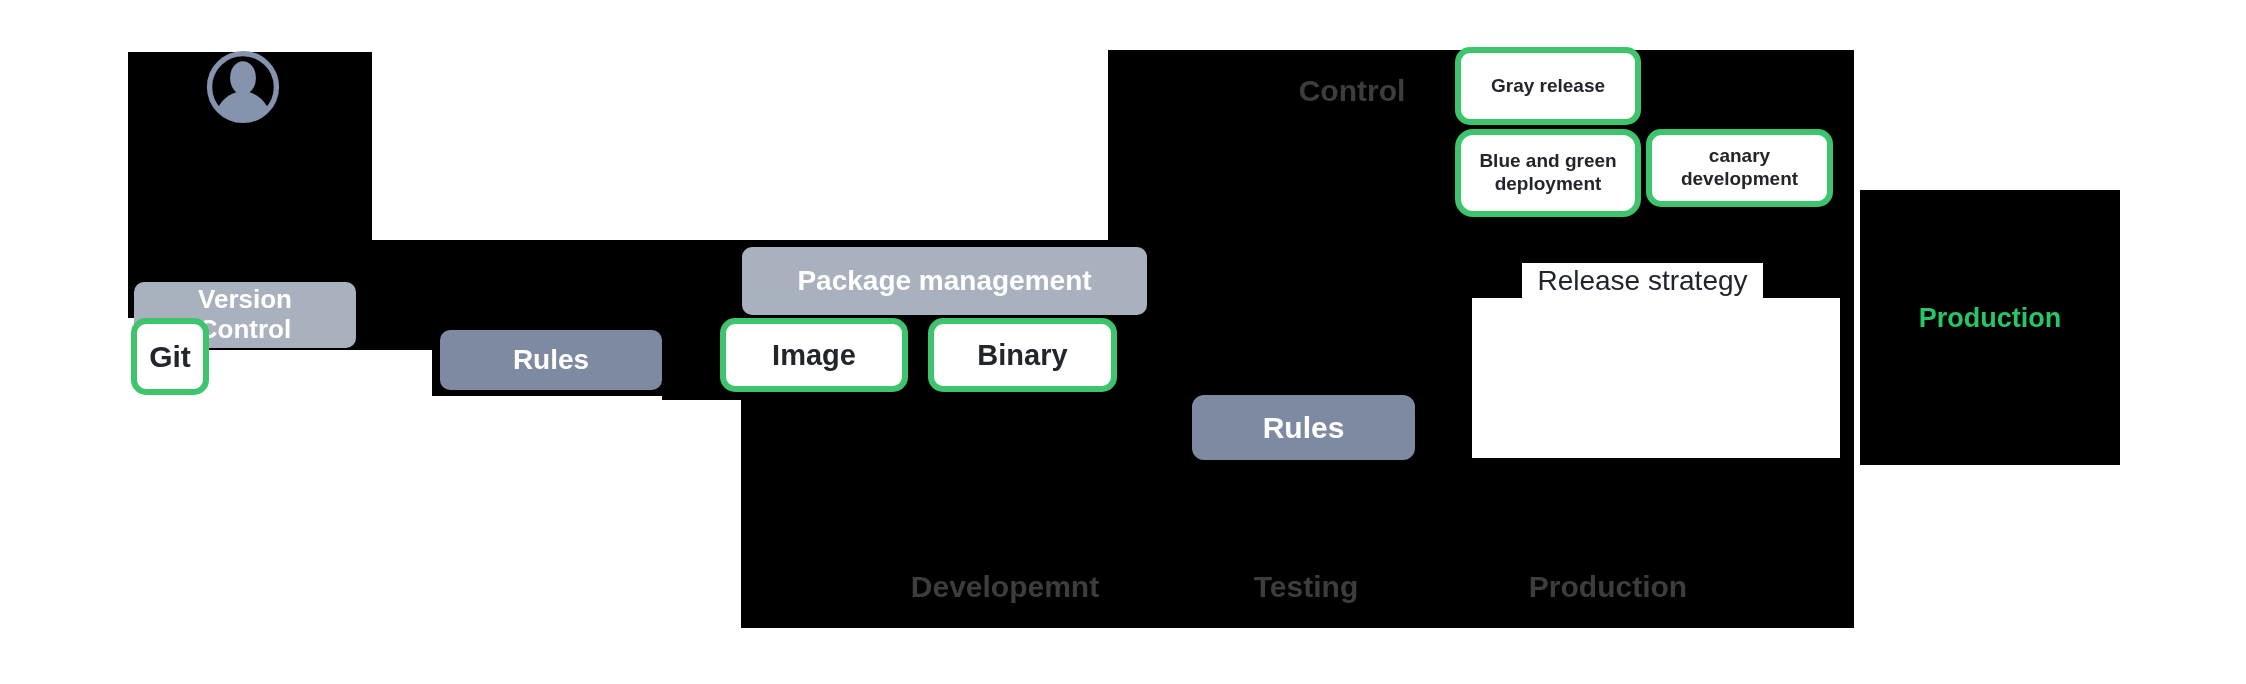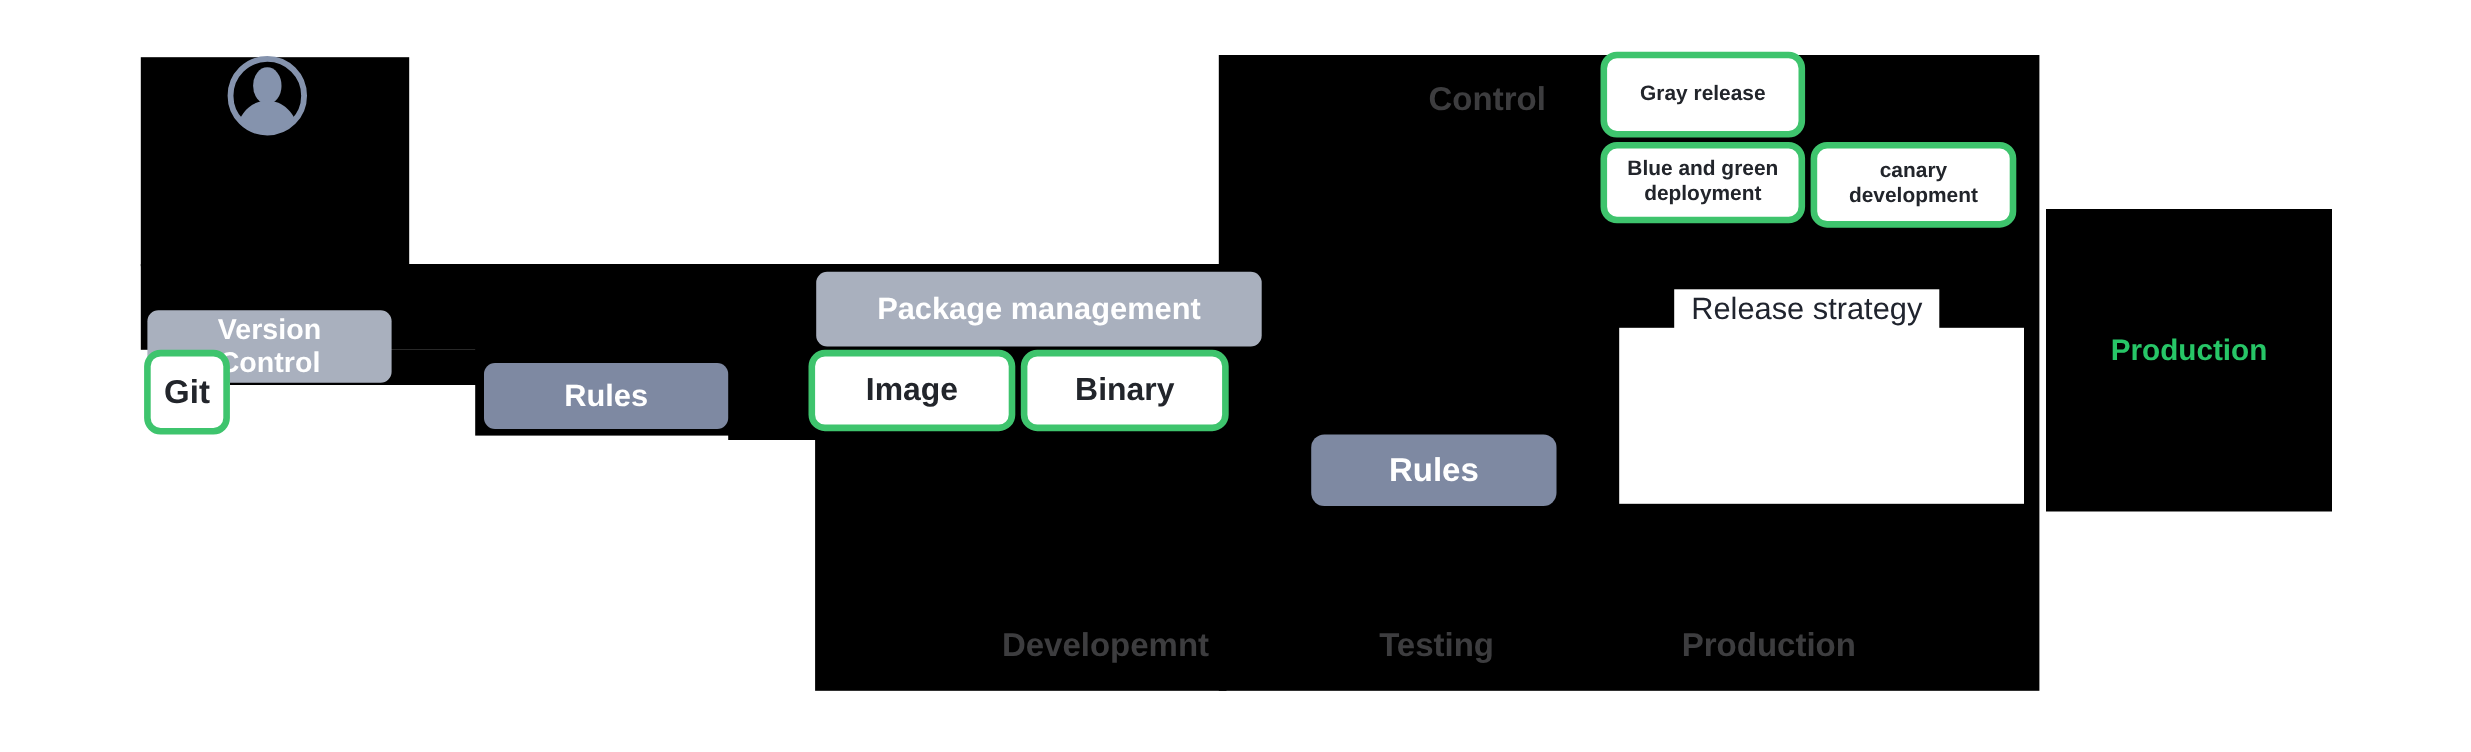--- a/index.html
+++ b/index.html
@@ -95,37 +95,37 @@
     <span>Git</span>
   </div>
 
   <div class="node slate" style="left:440px;top:330px;width:222px;height:60px;font-size:28px;">
     <span>Rules</span>
   </div>
 
   <div class="node gray" style="left:742px;top:247px;width:405px;height:68px;font-size:28px;align-items:center;">
     <span>Package management</span>
   </div>
-  <div class="node green" style="left:735px;top:318px;width:188px;height:74px;font-size:29px;">
+  <div class="node green" style="left:720px;top:318px;width:188px;height:74px;font-size:29px;">
     <span>Image</span>
   </div>
   <div class="node green" style="left:928px;top:318px;width:189px;height:74px;font-size:29px;">
     <span>Binary</span>
   </div>
 
   <div class="dim" style="left:1202px;top:74px;width:300px;">Control</div>
 
   <div class="node slate" style="left:1192px;top:395px;width:223px;height:65px;font-size:30px;border-radius:12px;">
     <span>Rules</span>
   </div>
 
   <div class="node green strategy" style="left:1455px;top:47px;width:186px;height:78px;">
     <span>Gray release</span>
   </div>
-  <div class="node green strategy" style="left:1455px;top:129px;width:186px;height:74px;">
+  <div class="node green strategy" style="left:1455px;top:129px;width:186px;height:88px;border-radius:18px;">
     <span>Blue and green deployment</span>
   </div>
   <div class="node green strategy" style="left:1646px;top:129px;width:187px;height:78px;">
     <span>canary development</span>
   </div>
 
   <div class="title-band" style="left:1522px;top:263px;width:241px;height:36px;">Release strategy</div>
   <div class="white-rect" style="left:1472px;top:298px;width:368px;height:160px;"></div>
 
   <div class="prod-label" style="left:1860px;top:303px;width:260px;">Production</div>

